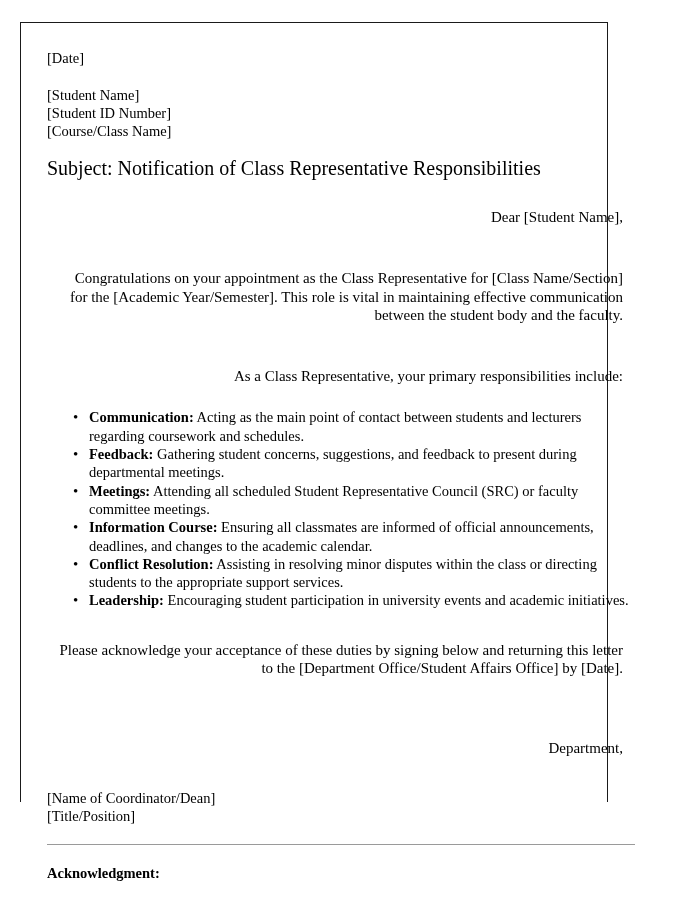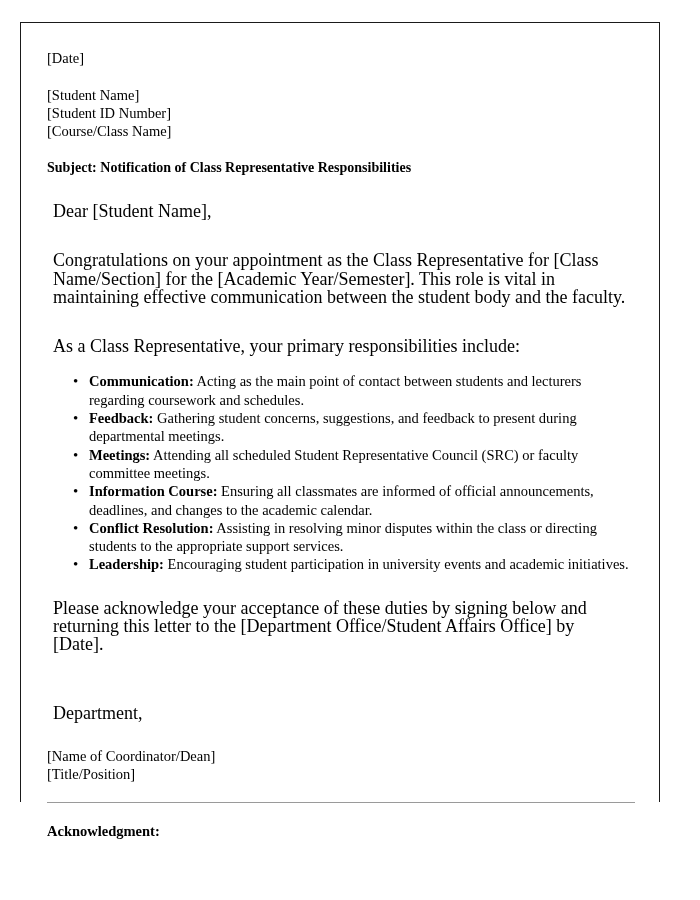--- a/index.html
+++ b/index.html
@@ -12,21 +12,21 @@
     width: 700px;
     height: 900px;
     overflow: hidden;
     font-family: "Liberation Serif", "DejaVu Serif", serif;
     color: #000000;
   }
   .page {
     position: absolute;
     left: 20px;
     top: 22px;
-    width: 640px;
+    width: 588px;
     height: 780px;
     box-sizing: border-box;
     background: #ffffff;
     border-left: 1.5px solid #1a1a1a;
     border-right: 1.5px solid #1a1a1a;
     border-top: 1.5px solid #1a1a1a;
     border-bottom: none;
   }
   .content {
     position: absolute;
@@ -39,29 +39,29 @@
     line-height: 18px;
     white-space: pre-wrap;
   }
   .blockgap {
     height: 19px;
   }
   .smallgap {
     height: 11px;
   }
   .subject {
-    font-size: 14px;
+    font-size: 20px;
     line-height: 18px;
-    font-weight: bold;
+    font-weight: normal;
   }
   p.para {
-    margin: 6px;
-    font-size: 18px;
+    margin: 12px;
+    font-size: 15px;
     line-height: 18.3px;
-    text-align: left;
+    text-align: right;
   }
   ul.duties {
     margin: 0;
     padding: 0 0 0 42px;
     list-style: none;
   }
   ul.duties li {
     position: relative;
     font-size: 14.5px;
     line-height: 18.3px;

